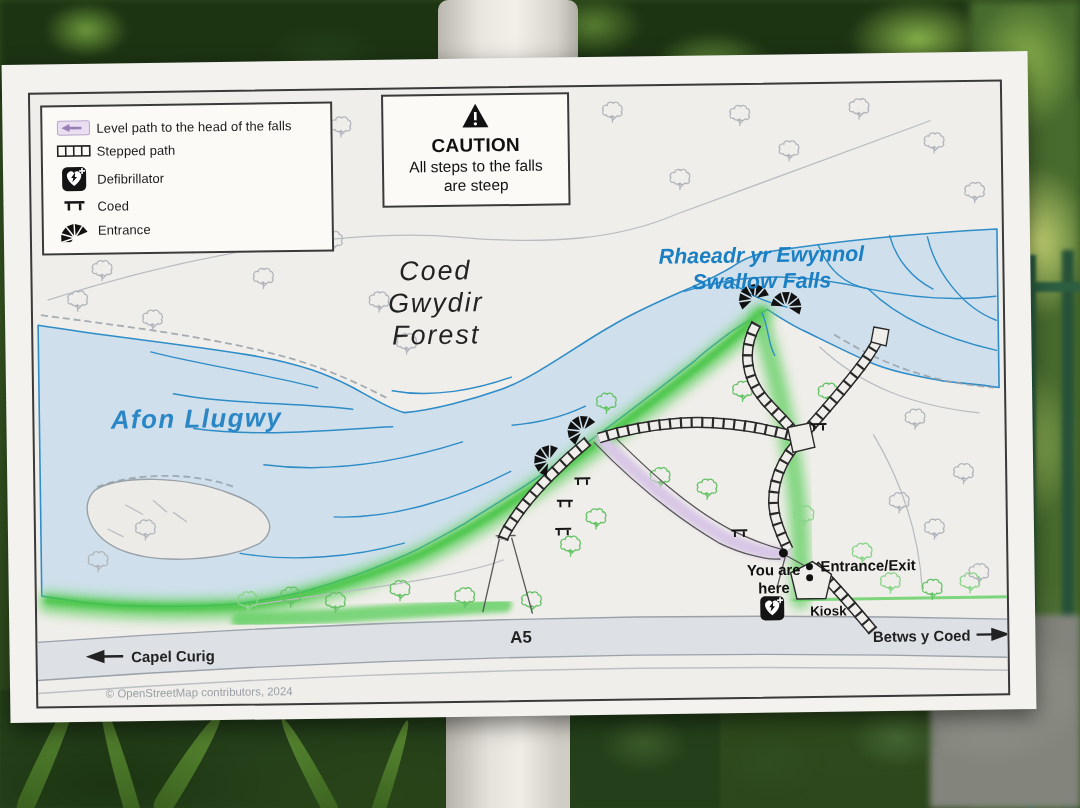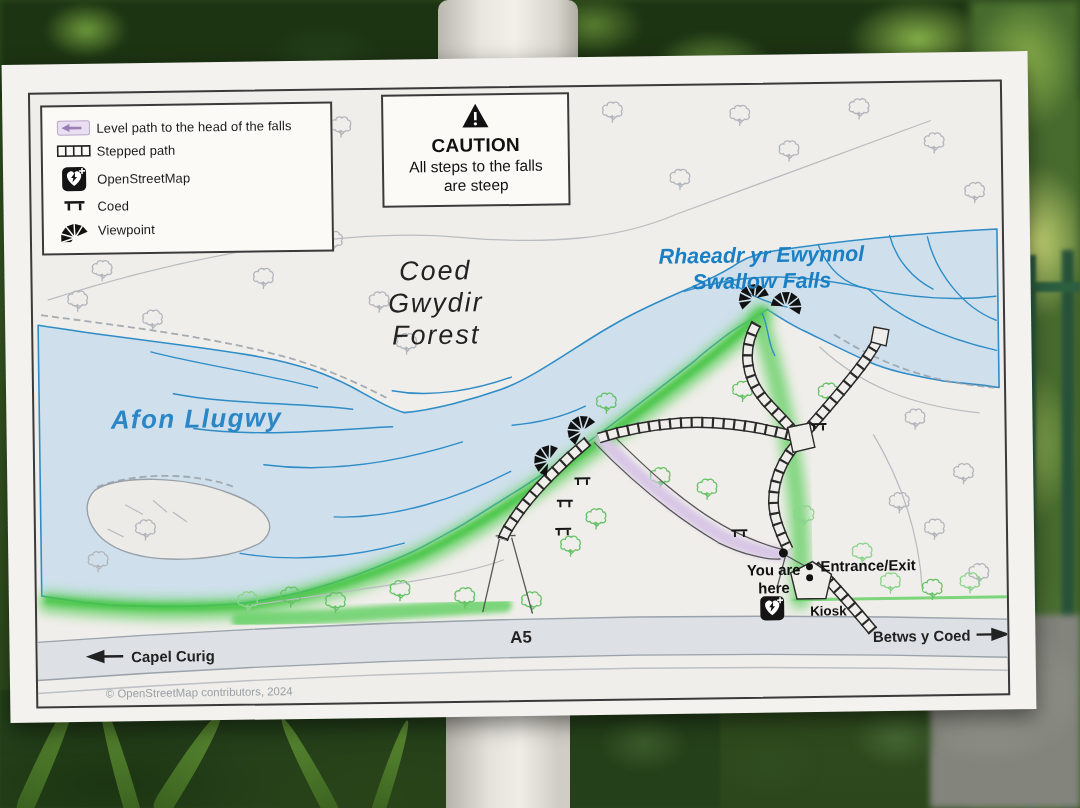--- a/index.html
+++ b/index.html
@@ -354,37 +354,37 @@
               </svg>
           </span>
           <span class="lg-lb">Stepped path</span>
         </div>
         <div class="lg-row">
           <span class="lg-ic">
             <svg width="30" height="30" viewBox="-15 -15 30 30">
                 <use href="#defib-sym"></use>
               </svg>
           </span>
-          <span class="lg-lb">OpenStreetMap</span>
+          <span class="lg-lb">Defibrillator</span>
         </div>
         <div class="lg-row">
           <span class="lg-ic">
             <svg width="30" height="18" viewBox="-12 -6 24 14">
                 <use href="#bench-sym"></use>
               </svg>
           </span>
           <span class="lg-lb">Coed</span>
         </div>
         <div class="lg-row">
           <span class="lg-ic">
             <svg width="30" height="24" viewBox="-15 -16 30 24">
                 <use href="#vp-sym" transform="translate(0,4) scale(1.05)"></use>
               </svg>
           </span>
-          <span class="lg-lb">Viewpoint</span>
+          <span class="lg-lb">Entrance</span>
         </div>
       </div>
 
       <div class="caution">
         <svg width="30" height="26" viewBox="0 0 24 22">
           <path d="M12,1 L23,21 L1,21 Z" fill="#111"></path>
           <rect x="10.9" y="8" width="2.2" height="7" fill="#fff"></rect>
           <circle cx="12" cy="18" r="1.4" fill="#fff"></circle>
         </svg>
         <div class="ct-title">CAUTION</div>

